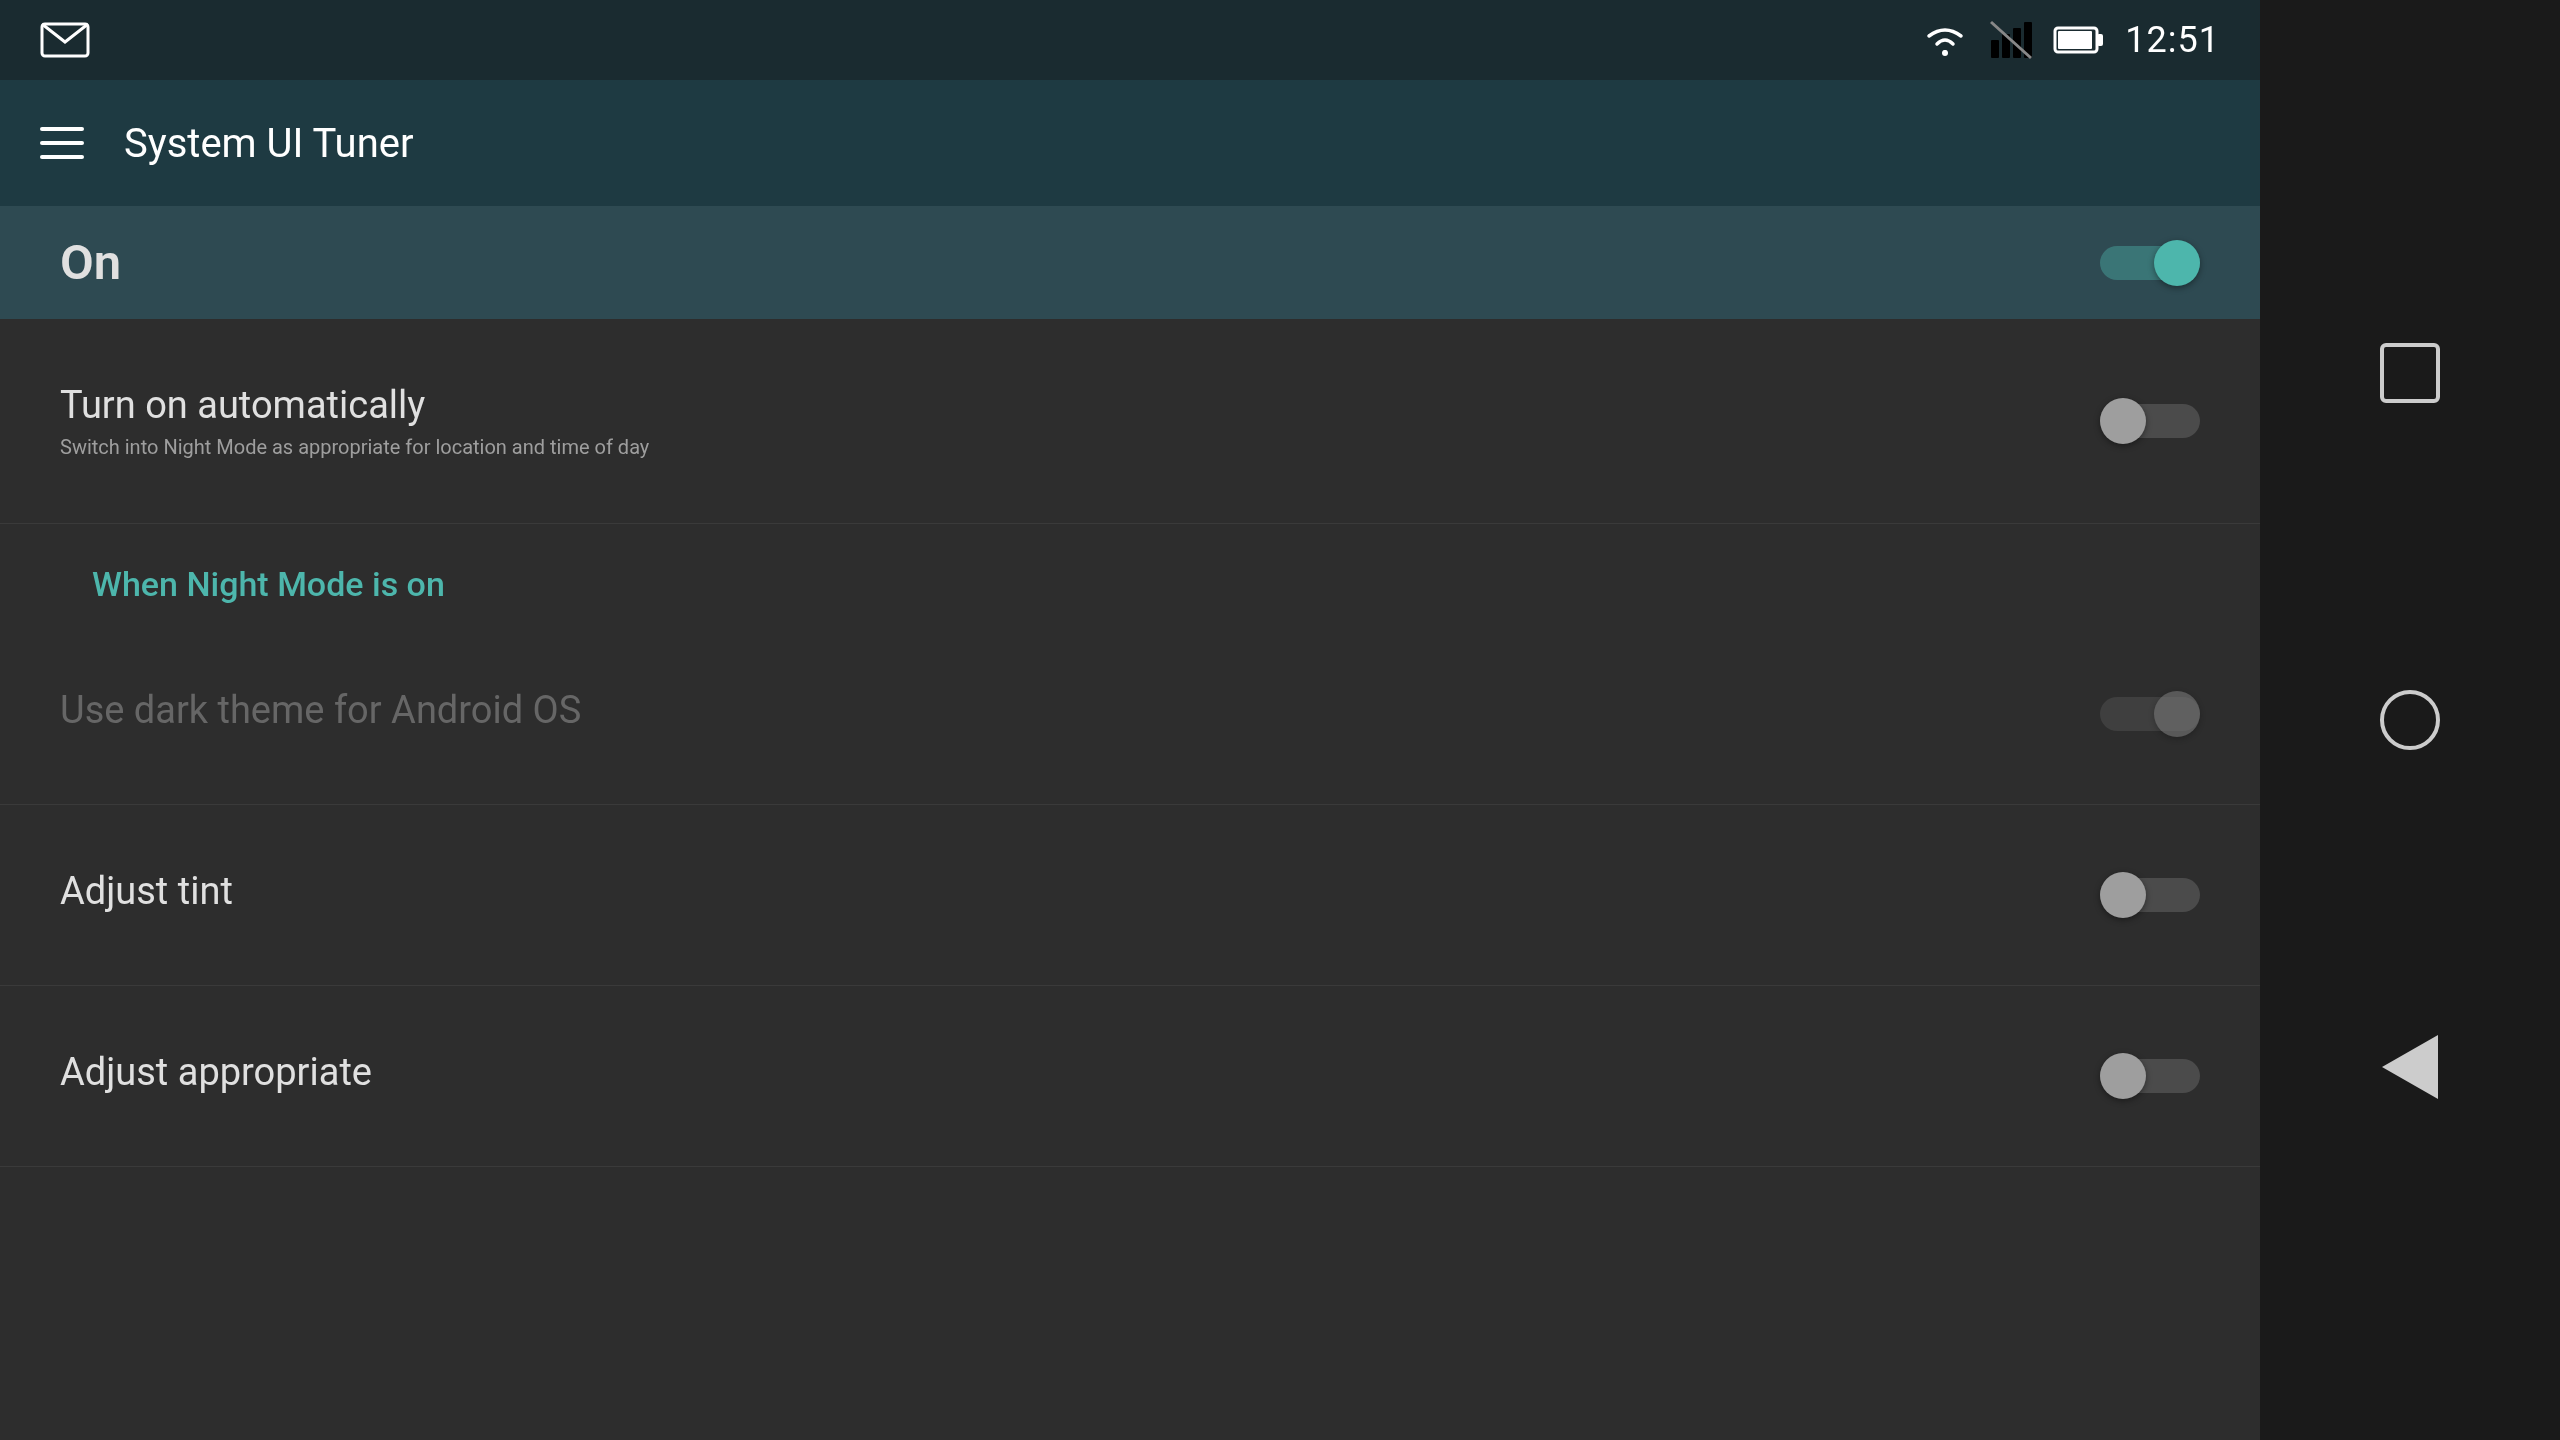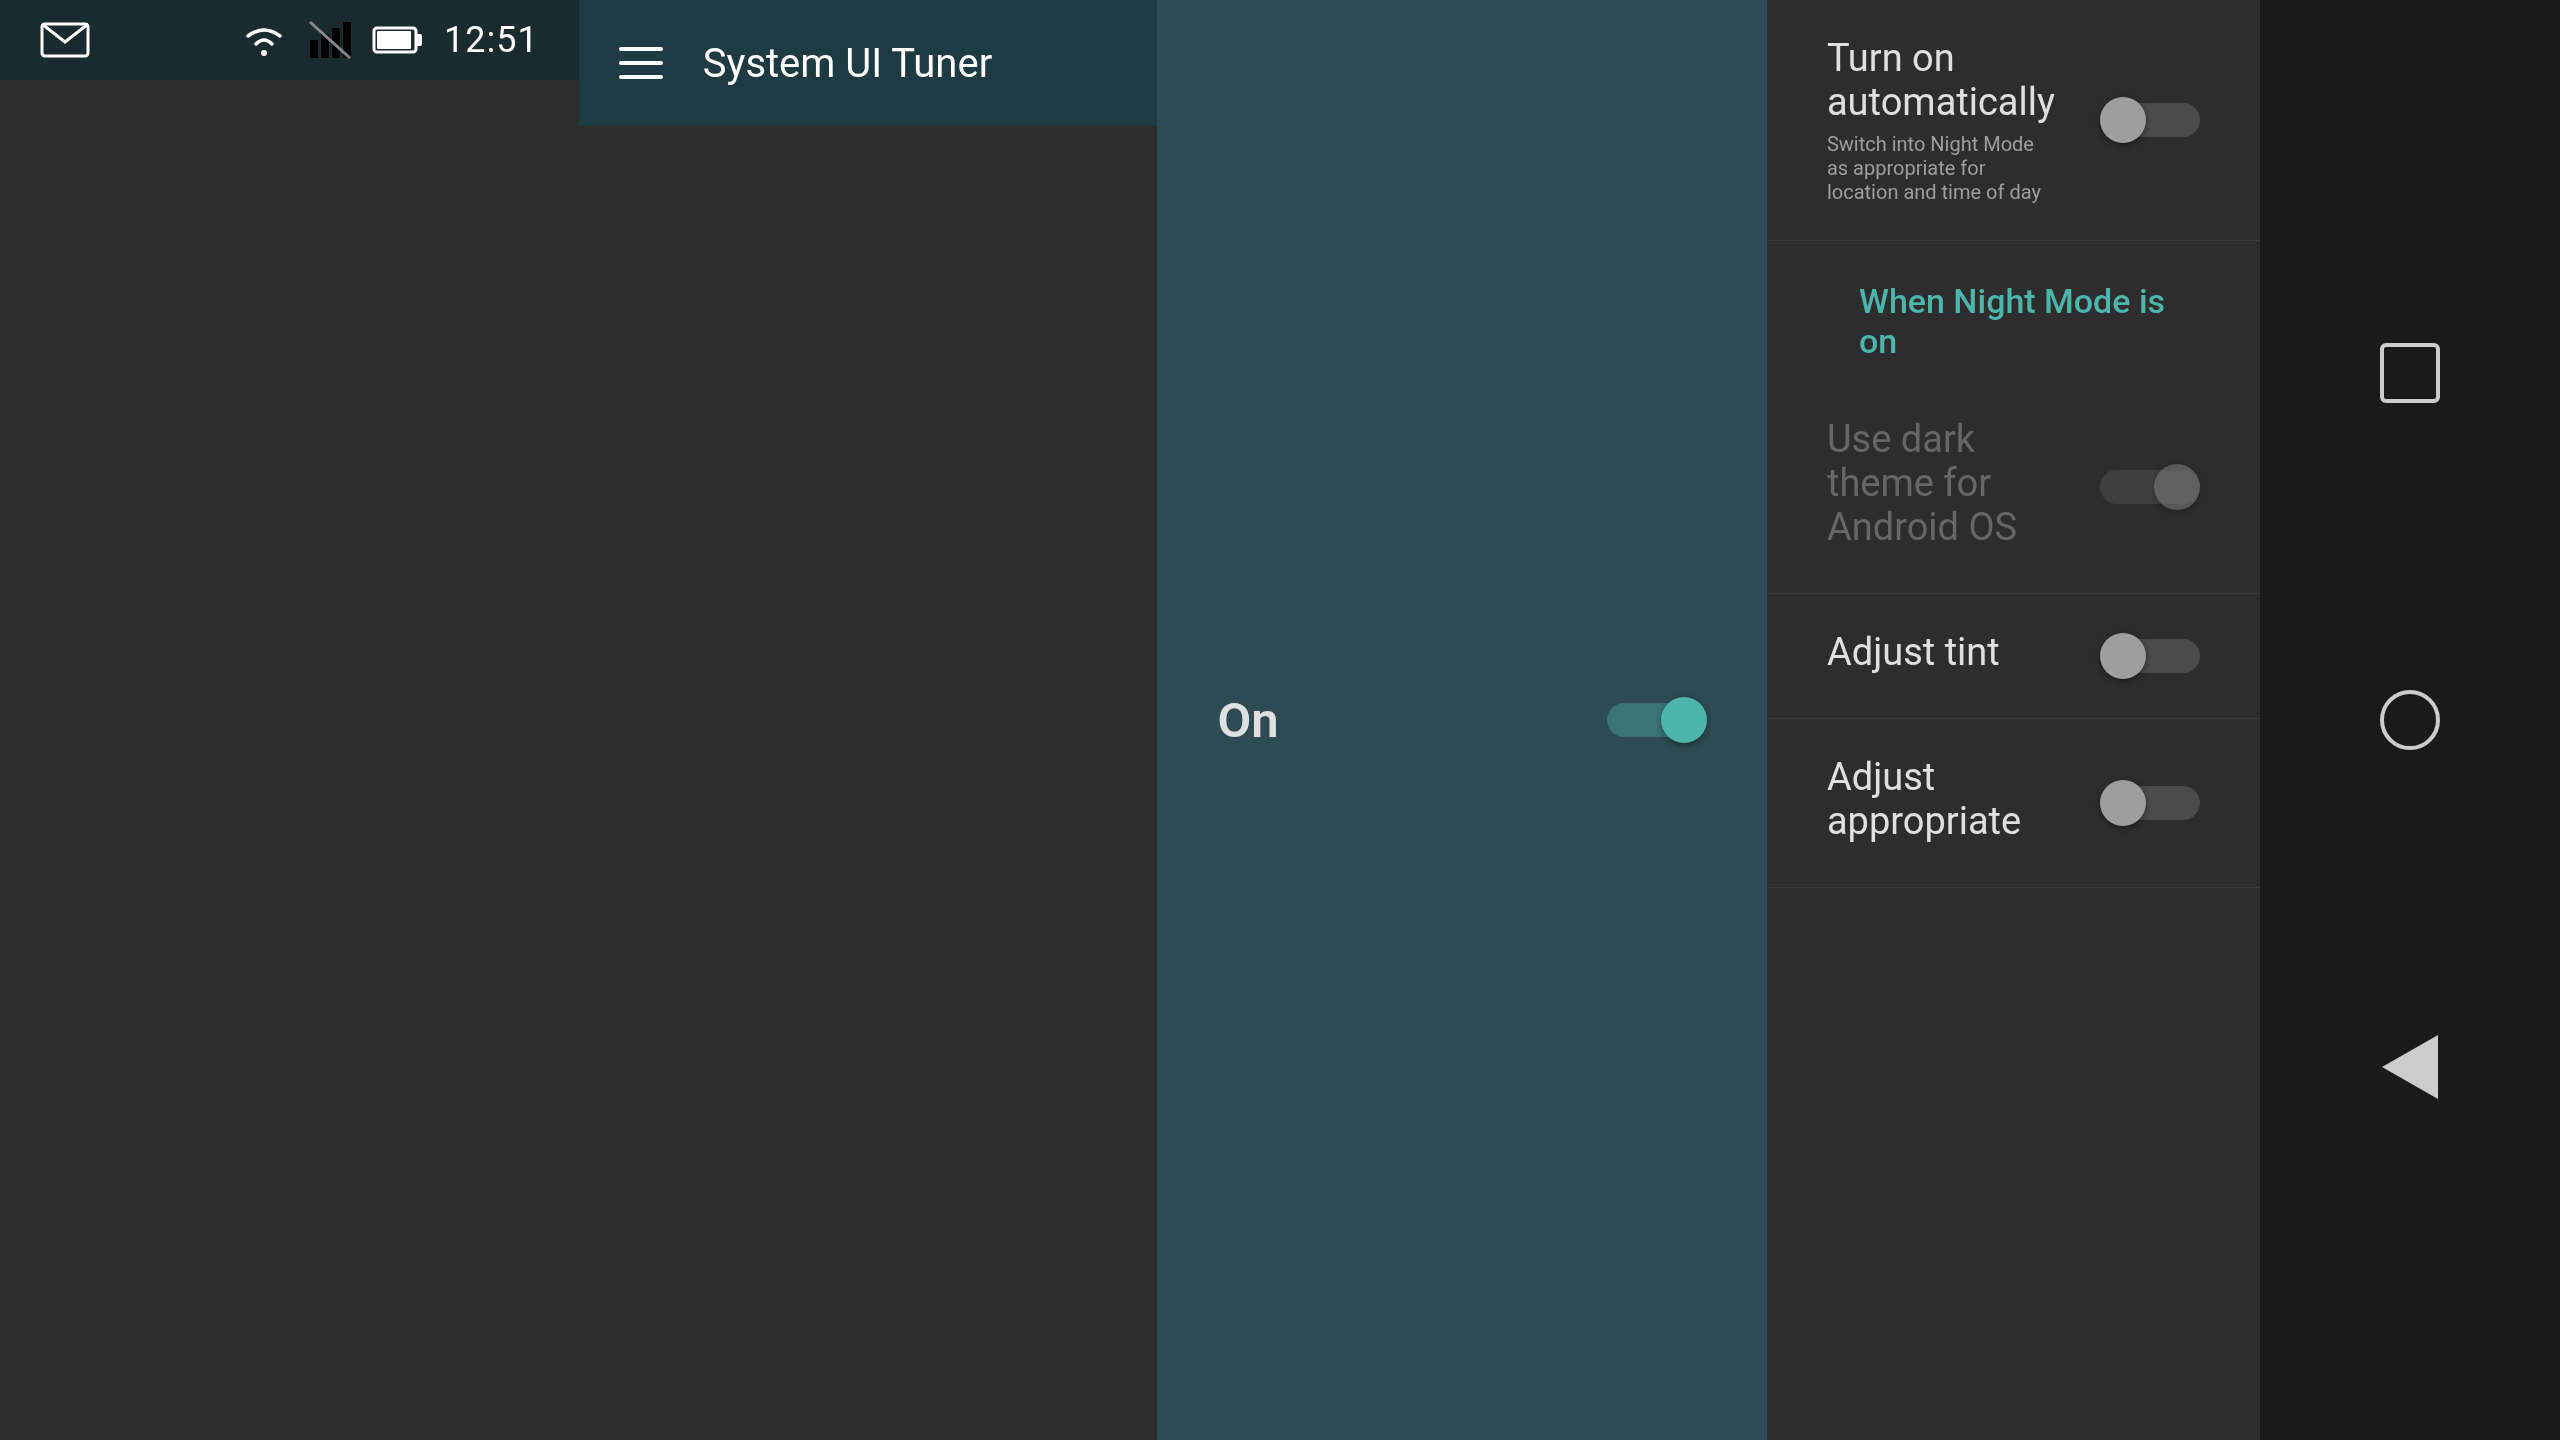--- a/index.html
+++ b/index.html
@@ -16,21 +16,21 @@
       overflow: hidden;
       display: flex;
     }
 
     
     .screen {
       width: 2260px;
       height: 1440px;
       background: #2d2d2d;
       display: flex;
-      flex-direction: row;
+      flex-direction: column;
     }
 
     
     .status-bar {
       width: 100%;
       height: 80px;
       background: #1a2b30;
       display: flex;
       align-items: center;
       justify-content: space-between;
@@ -104,21 +104,21 @@
       font-weight: 600;
     }
 
     
     .settings-list {
       flex: 1;
       background: #2d2d2d;
     }
 
     .setting-item {
-      padding: 36px 60px;
+      padding: 64px 60px;
       display: flex;
       align-items: center;
       justify-content: center;
       border-bottom: 1px solid #3a3a3a;
       gap: 45px;
     }
 
     .setting-item-content {
       flex: 1;
     }

